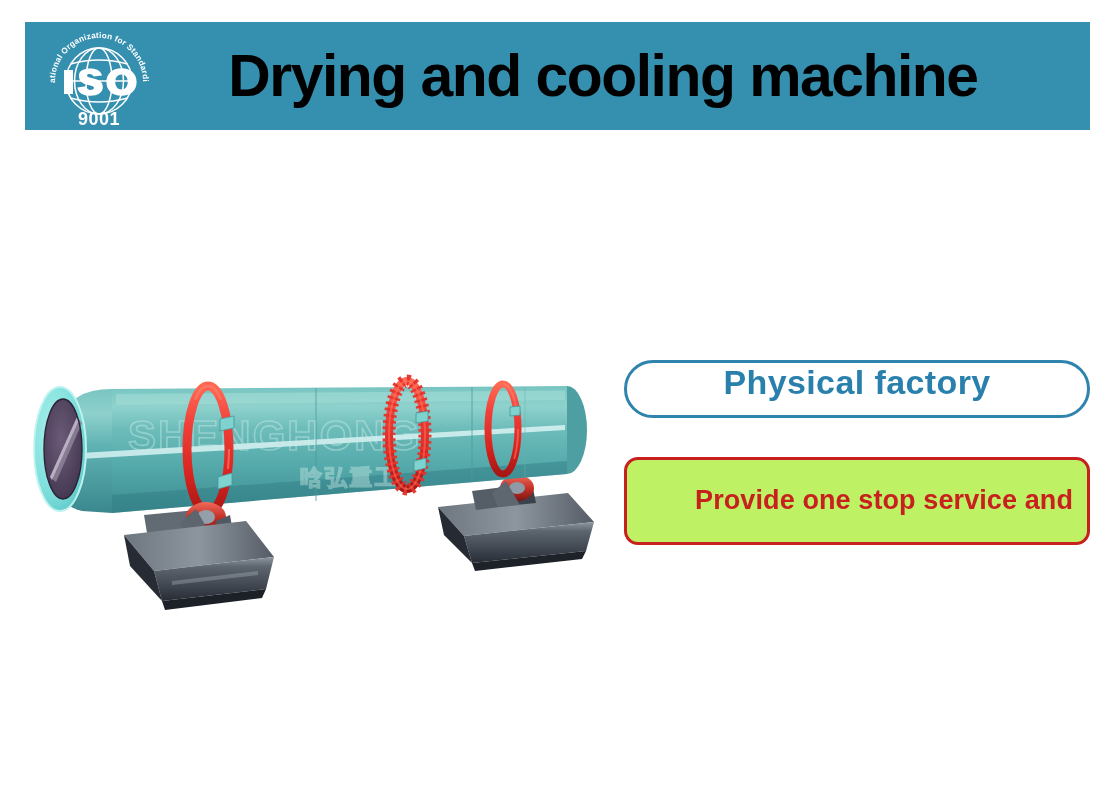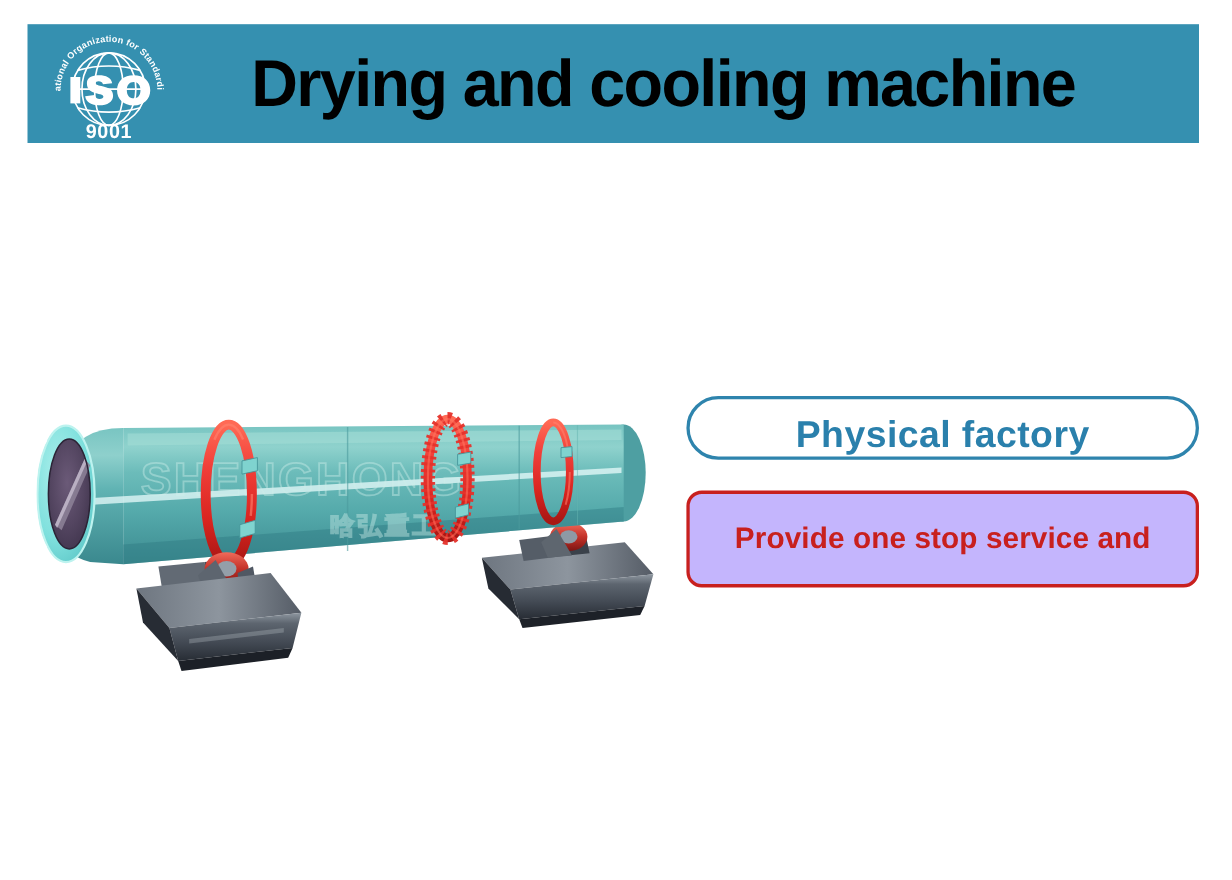--- a/index.html
+++ b/index.html
@@ -58,45 +58,45 @@
     position: absolute;
     left: 624px;
     top: 360px;
     width: 466px;
     height: 58px;
     border: 3px solid #2e84ad;
     border-radius: 30px;
     background: #ffffff;
     box-sizing: border-box;
     display: flex;
-    align-items: flex-end;
+    align-items: flex-start;
     justify-content: center;
   }
   .callout-blue-text {
     color: #2a80ac;
     font-family: "Liberation Sans", sans-serif;
     font-weight: bold;
     font-size: 34px;
     letter-spacing: 0.4px;
     white-space: nowrap;
   }
 
   .callout-red {
     position: absolute;
     left: 624px;
-    top: 446px;
+    top: 457px;
     width: 466px;
     height: 88px;
     border: 3px solid #c8201e;
     border-radius: 14px;
-    background: #c4b5fd;
+    background: #bef264;
     box-sizing: border-box;
     display: flex;
     align-items: center;
-    justify-content: center;
+    justify-content: flex-end;
     padding: 0 14px;
   }
   .callout-red-text {
     color: #c8201e;
     font-family: "Liberation Sans", sans-serif;
     font-weight: bold;
     font-size: 27px;
     line-height: 1.18;
     text-align: center;
     letter-spacing: 0.1px;

